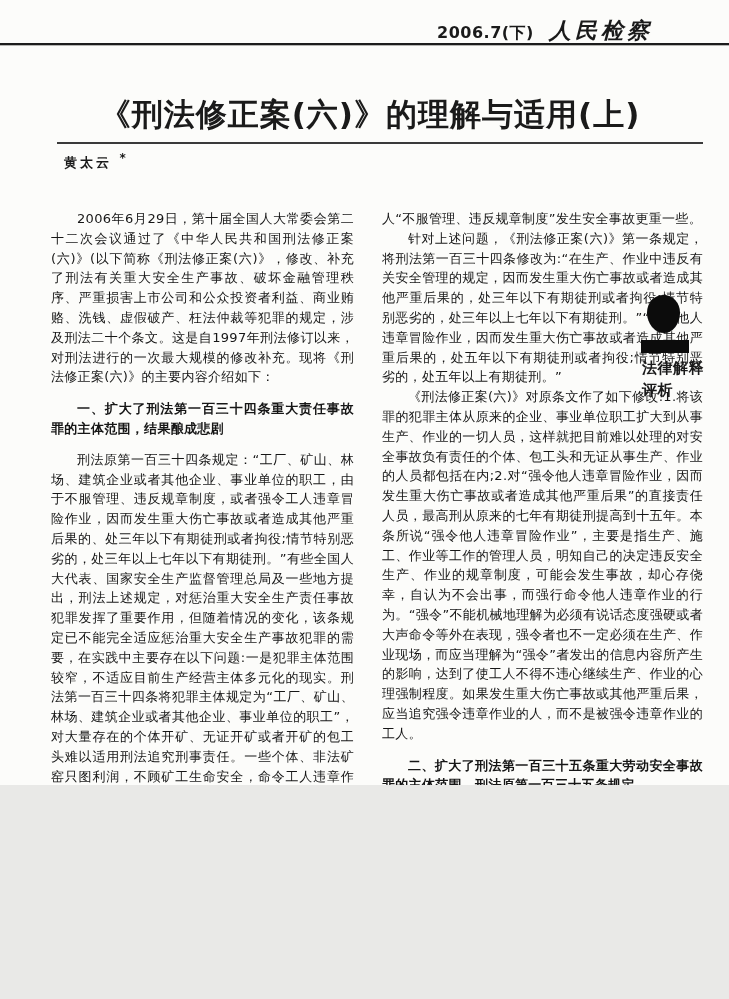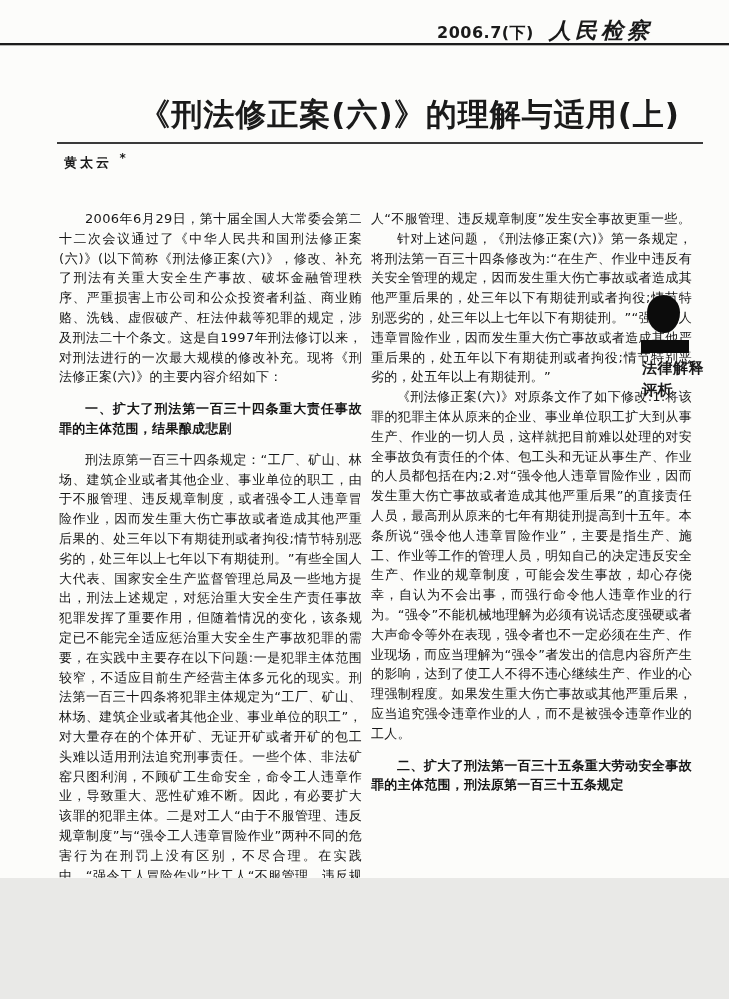--- a/index.html
+++ b/index.html
@@ -1,19 +1,19 @@
 <!DOCTYPE html>
 <html><head>
 <meta charset="utf-8">
 <style>
   * { margin:0; padding:0; box-sizing:border-box; }
   html,body { background:#e9e9e7; }
   .page {
     position:relative;
-    width:729px; height:878px;
+    width:729px; height:785px;
     margin:0 auto;
     background:#fcfcfa;
     font-family:"DejaVu Sans", sans-serif;
     color:#1a1a1a;
     overflow:hidden;
   }
   
   .journal-header {
     position:absolute; top:16px; left:0; width:653px;
     text-align:right; white-space:nowrap;
@@ -24,41 +24,41 @@
     letter-spacing:4px; margin-left:10px;
     font-family:"DejaVu Serif", serif;
   }
   .header-rule {
     position:absolute; top:43px; left:0; width:729px; height:3px;
     background:#1c1c1c; border-bottom:1px solid #b5b5b2;
   }
   
   .article-title {
     position:absolute; top:94px; left:60px; width:620px;
-    text-align:right; font-size:31px; font-weight:700;
+    text-align:center; font-size:31px; font-weight:700;
     letter-spacing:1px; white-space:nowrap;
   }
   .title-rule {
     position:absolute; top:142px; left:57px; width:646px;
     border-top:2px solid #3a3a3a;
   }
   .author-line {
     position:absolute; top:151px; left:64px;
     font-size:13px; font-weight:700; letter-spacing:3px;
   }
   .author-line sup { font-size:12px; }
   
   .col {
     position:absolute; top:209px;
     font-size:13px; line-height:19.8px;
     text-align:justify; color:#161616;
     letter-spacing:0.3px;
   }
-  .col-left  { left:59px;  width:303px; }
-  .col-right { left:371px; width:321px; }
+  .col-left  { left:51px;  width:303px; }
+  .col-right { left:382px; width:321px; }
   .p { text-indent:2em; }
   .noindent { text-indent:0; }
   .h { font-weight:700; text-indent:2em; margin:12px 0 11px; }
   
   .side-badge { position:absolute; left:640px; top:295px; width:70px; }
   .badge-dot {
     width:33px; height:38px; margin-left:7px;
     background:#0c0c0c;
     border-radius:50% 50% 48% 52% / 46% 46% 54% 54%;
   }

